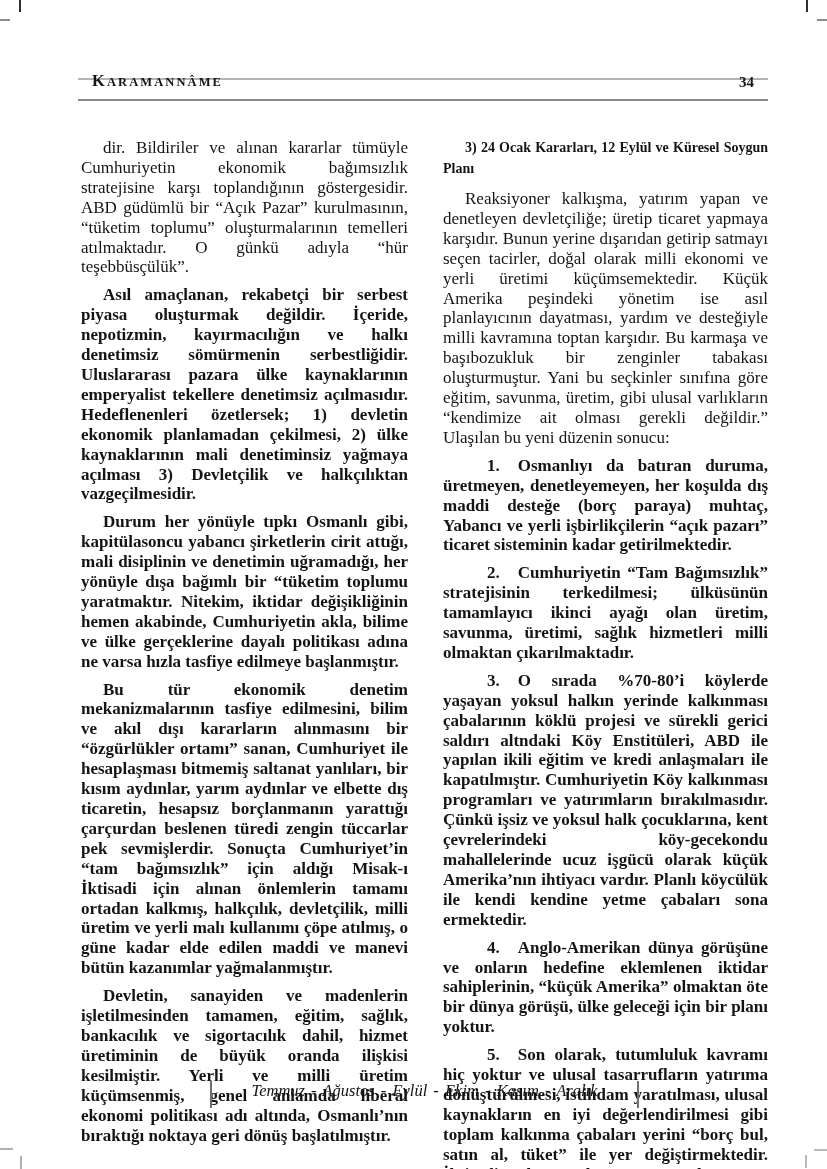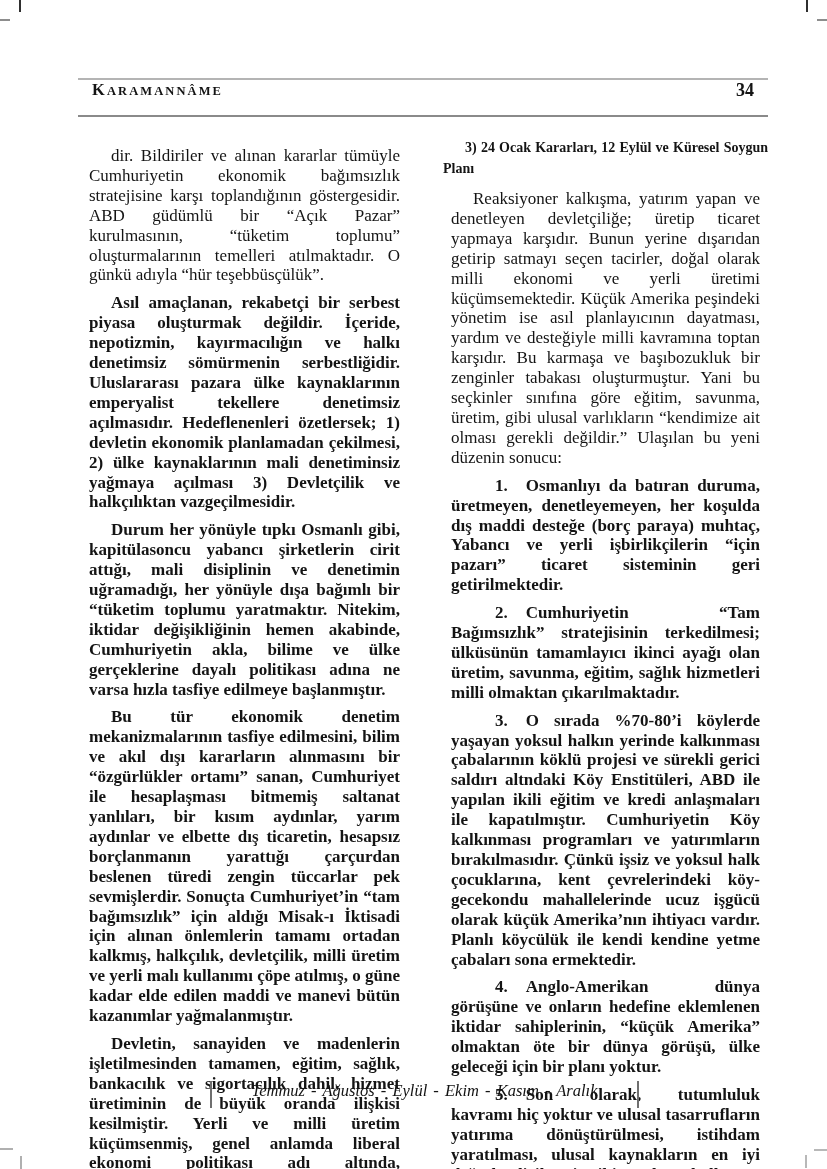--- a/index.html
+++ b/index.html
@@ -24,52 +24,52 @@
   .m-tr-h { left: 817px; top: 19px; width: 10px; height: 2px; background: #8d8d8d; }
   .m-bl-h { left: 0; top: 1148px; width: 13px; height: 2px; background: #b0b0b0; }
   .m-bl-v { left: 20px; top: 1156px; width: 2px; height: 13px; background: #b0b0b0; }
   .m-br-v { left: 805px; top: 1155px; width: 2px; height: 13px; background: #b8b8b8; }
   .m-br-h { left: 814px; top: 1149px; width: 13px; height: 2px; background: #b8b8b8; }
 
   
   .header {
     position: absolute;
     left: 78px; top: 78px;
-    width: 690px; height: 39px;
+    width: 690px; height: 23px;
     box-sizing: border-box;
     border-top: 2px solid #b4b4b4;
     border-bottom: 2px solid #8a8a8a;
     display: flex;
     justify-content: space-between;
-    align-items: flex-start;
-    padding: 0 14px;
+    align-items: flex-end;
+    padding: 8px 14px;
   }
   .header-title {
     font-weight: bold;
     font-size: 12.5px;
     letter-spacing: 2.1px;
   }
   .header-title::first-letter { font-size: 16.5px; }
   .header-page-number {
     font-weight: bold;
-    font-size: 18px;
+    font-size: 15px;
   }
 
   
   .col {
     position: absolute;
     top: 138px;
     text-align: justify;
     font-size: 17px;
     line-height: 19.9px;
   }
   .col-left  { left: 81px;  width: 327px; }
   .col-right { left: 443px; width: 325px; }
 
-  .col p { margin: 8px; text-indent: 22px; }
+  .col p { margin: 0; text-indent: 22px; }
   .col p + p, .col .item { margin-top: 8px; font-weight: bold; }
 
   .section-heading {
     font-size: 14px;
     font-weight: bold;
     line-height: 20.5px;
     margin: 0 0 10px 0;
     text-indent: 22px;
     text-align: justify;
   }
@@ -117,24 +117,24 @@
     <p>Asıl amaçlanan, rekabetçi bir serbest piyasa oluşturmak değildir. İçeride, nepotizmin, kayırmacılığın ve halkı denetimsiz sömürmenin serbestliğidir. Uluslararası pazara ülke kaynaklarının emperyalist tekellere denetimsiz açılmasıdır. Hedeflenenleri özetlersek; 1) devletin ekonomik planlamadan çekilmesi, 2) ülke kaynaklarının mali denetiminsiz yağmaya açılması 3) Devletçilik ve halkçılıktan vazgeçilmesidir.</p>
     <p>Durum her yönüyle tıpkı Osmanlı gibi, kapitülasoncu yabancı şirketlerin cirit attığı, mali disiplinin ve denetimin uğramadığı, her yönüyle dışa bağımlı bir “tüketim toplumu yaratmaktır. Nitekim, iktidar değişikliğinin hemen akabinde, Cumhuriyetin akla, bilime ve ülke gerçeklerine dayalı politikası adına ne varsa hızla tasfiye edilmeye başlanmıştır.</p>
     <p>Bu tür ekonomik denetim mekanizmalarının tasfiye edilmesini, bilim ve akıl dışı kararların alınmasını bir “özgürlükler ortamı” sanan, Cumhuriyet ile hesaplaşması bitmemiş saltanat yanlıları, bir kısım aydınlar, yarım aydınlar ve elbette dış ticaretin, hesapsız borçlanmanın yarattığı çarçurdan beslenen türedi zengin tüccarlar pek sevmişlerdir. Sonuçta Cumhuriyet’in “tam bağımsızlık” için aldığı Misak-ı İktisadi için alınan önlemlerin tamamı ortadan kalkmış, halkçılık, devletçilik, milli üretim ve yerli malı kullanımı çöpe atılmış, o güne kadar elde edilen maddi ve manevi bütün kazanımlar yağmalanmıştır.</p>
     <p>Devletin, sanayiden ve madenlerin işletilmesinden tamamen, eğitim, sağlık, bankacılık ve sigortacılık dahil, hizmet üretiminin de büyük oranda ilişkisi kesilmiştir. Yerli ve milli üretim küçümsenmiş, genel anlamda liberal ekonomi politikası adı altında, Osmanlı’nın bıraktığı noktaya geri dönüş başlatılmıştır.</p>
   </div>
 
   <div class="col col-right">
     <h2 class="section-heading">3) 24 Ocak Kararları, 12 Eylül ve Küresel Soygun Planı</h2>
     <p>Reaksiyoner kalkışma, yatırım yapan ve denetleyen devletçiliğe; üretip ticaret yapmaya karşıdır. Bunun yerine dışarıdan getirip satmayı seçen tacirler, doğal olarak milli ekonomi ve yerli üretimi küçümsemektedir. Küçük Amerika peşindeki yönetim ise asıl planlayıcının dayatması, yardım ve desteğiyle milli kavramına toptan karşıdır. Bu karmaşa ve başıbozukluk bir zenginler tabakası oluşturmuştur. Yani bu seçkinler sınıfına göre eğitim, savunma, üretim, gibi ulusal varlıkların “kendimize ait olması gerekli değildir.” Ulaşılan bu yeni düzenin sonucu:</p>
     <p class="item">
-      <span class="item-num">1.</span><span>Osmanlıyı da batıran duruma, üretmeyen, denetleyemeyen, her koşulda dış maddi desteğe (borç paraya) muhtaç, Yabancı ve yerli işbirlikçilerin “için pazarı” ticaret sisteminin geri getirilmektedir.</span>
+      <span class="item-num">1.</span><span>Osmanlıyı da batıran duruma, üretmeyen, denetleyemeyen, her koşulda dış maddi desteğe (borç paraya) muhtaç, Yabancı ve yerli işbirlikçilerin “açık pazarı” ticaret sisteminin kadar getirilmektedir.</span>
     </p>
     <p class="item">
-      <span class="item-num">2.</span><span>Cumhuriyetin “Tam Bağımsızlık” stratejisinin terkedilmesi; ülküsünün tamamlayıcı ikinci ayağı olan üretim, savunma, eğitim, sağlık hizmetleri milli olmaktan çıkarılmaktadır.</span>
+      <span class="item-num">2.</span><span>Cumhuriyetin “Tam Bağımsızlık” stratejisinin terkedilmesi; ülküsünün tamamlayıcı ikinci ayağı olan üretim, savunma, üretimi, sağlık hizmetleri milli olmaktan çıkarılmaktadır.</span>
     </p>
     <p class="item">
       <span class="item-num">3.</span><span>O sırada %70-80’i köylerde yaşayan yoksul halkın yerinde kalkınması çabalarının köklü projesi ve sürekli gerici saldırı altndaki Köy Enstitüleri, ABD ile yapılan ikili eğitim ve kredi anlaşmaları ile kapatılmıştır. Cumhuriyetin Köy kalkınması programları ve yatırımların bırakılmasıdır. Çünkü işsiz ve yoksul halk çocuklarına, kent çevrelerindeki köy-gecekondu mahallelerinde ucuz işgücü olarak küçük Amerika’nın ihtiyacı vardır. Planlı köycülük ile kendi kendine yetme çabaları sona ermektedir.</span>
     </p>
     <p class="item">
       <span class="item-num">4.</span><span>Anglo-Amerikan dünya görüşüne ve onların hedefine eklemlenen iktidar sahiplerinin, “küçük Amerika” olmaktan öte bir dünya görüşü, ülke geleceği için bir planı yoktur.</span>
     </p>
     <p class="item">
       <span class="item-num">5.</span><span>Son olarak, tutumluluk kavramı hiç yoktur ve ulusal tasarrufların yatırıma dönüştürülmesi, istihdam yaratılması, ulusal kaynakların en iyi değerlendirilmesi gibi toplam kalkınma çabaları yerini “borç bul, satın al, tüket” ile yer değiştirmektedir. İktisadi toplumu yolu tamamen açıktır.</span>
     </p>

